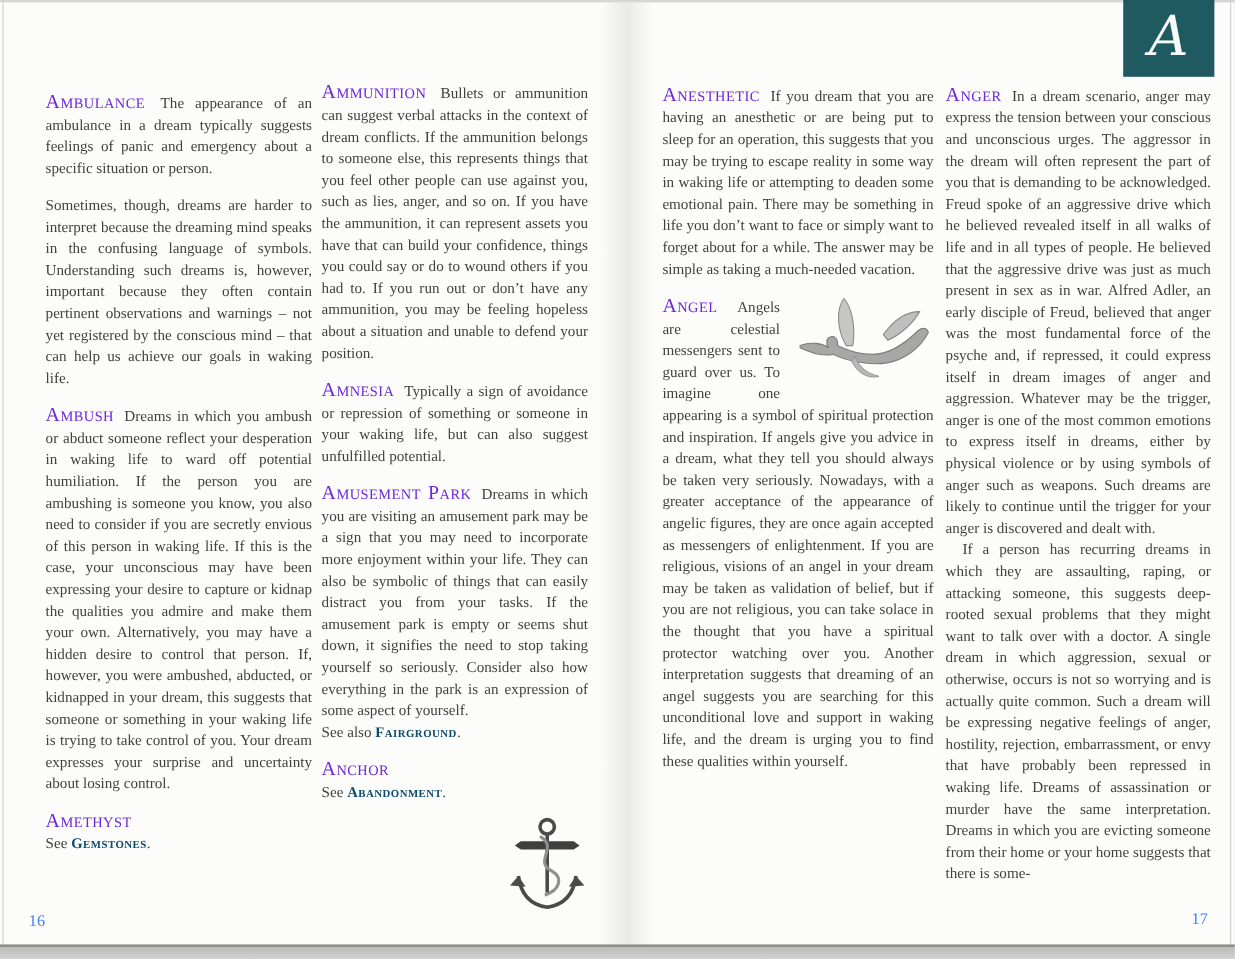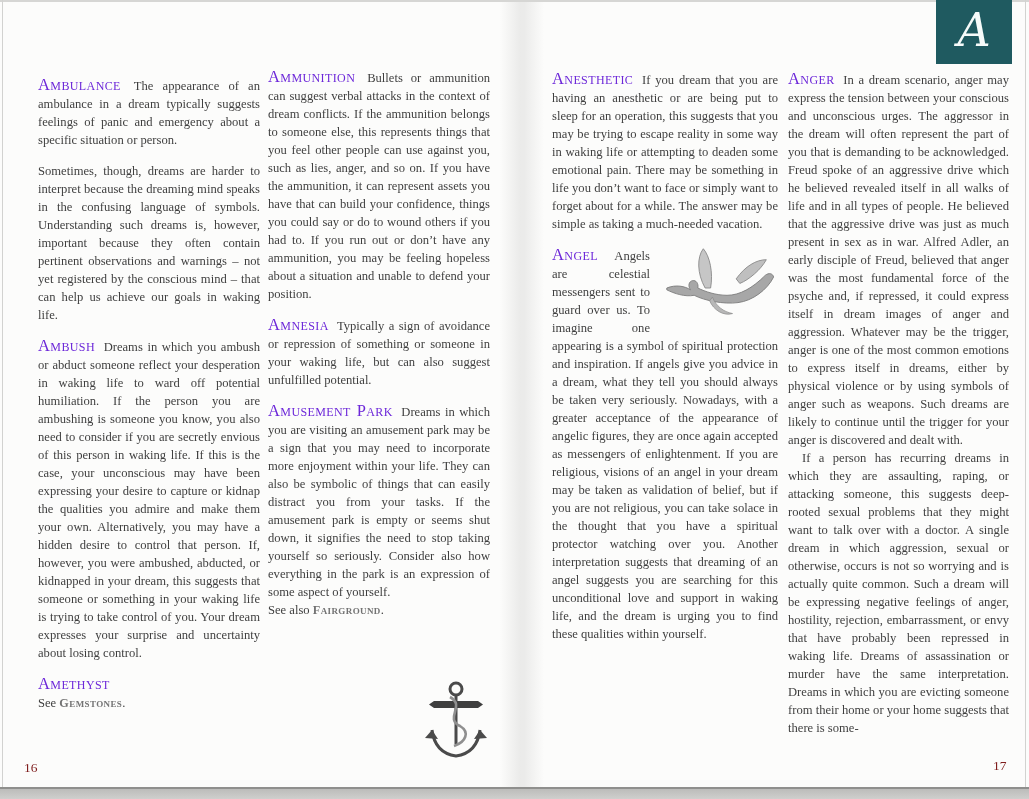--- a/index.html
+++ b/index.html
@@ -46,24 +46,24 @@
   .entry{margin:0 0 13px 0;}
   .hw{
     font-variant:small-caps;font-variant-caps:small-caps;
     color:#6d28d9;font-size:16.5px;letter-spacing:0.4px;
     margin-right:4px;
   }
   .hw-block{display:block;margin-bottom:1px;}
   .see-line{text-align:left;}
   .xref{
     font-variant:small-caps;font-variant-caps:small-caps;
-    font-weight:700;font-size:12.2px;letter-spacing:0.4px;color:#737373;
+    font-weight:700;font-size:12.2px;letter-spacing:0.4px;color:#0c4a6e;
   }
   .para2{text-indent:14px;margin-top:0;}
-  .page-num{position:absolute;font-size:13.5px;color:#7f1d1d;}
+  .page-num{position:absolute;font-size:13.5px;color:#3b82f6;}
   #pn-left{left:24px;top:760px;}
   #pn-right{left:993px;top:758px;}
   
   .angel-float{
     float:right;width:122px;height:84px;margin:0 0 2px 6px;
   }
   .anchor-art{
     position:absolute;left:424px;top:680px;width:64px;height:84px;
   }
   svg{display:block;width:100%;height:100%;}
@@ -94,20 +94,24 @@
   <div class="col" id="col2">
     <p class="entry"><span class="hw">Ammunition</span> <span>Bullets or ammunition can suggest verbal attacks in the context of dream conflicts. If the ammunition belongs to someone else, this represents things that you feel other people can use against you, such as lies, anger, and so on. If you have the ammunition, it can represent assets you have that can build your confidence, things you could say or do to wound others if you had to. If you run out or don’t have any ammunition, you may be feeling hopeless about a situation and unable to defend your position.</span></p>
 
     <p class="entry"><span class="hw">Amnesia</span> <span>Typically a sign of avoidance or repression of something or someone in your waking life, but can also suggest unfulfilled potential.</span></p>
 
     <div class="entry">
       <p class="entry" style="margin-bottom:0;"><span class="hw">Amusement Park</span> <span>Dreams in which you are visiting an amusement park may be a sign that you may need to incorporate more enjoyment within your life. They can also be symbolic of things that can easily distract you from your tasks. If the amusement park is empty or seems shut down, it signifies the need to stop taking yourself so seriously. Consider also how everything in the park is an expression of some aspect of yourself.</span></p>
       <div class="see-line"><span>See also </span><span class="xref">Fairground</span><span>.</span></div>
     </div>
 
+    <div class="entry">
+      <span class="hw hw-block">Anchor</span>
+      <div class="see-line"><span>See </span><span class="xref">Abandonment</span><span>.</span></div>
+    </div>
   </div>
 
   <div class="anchor-art">
     <svg viewBox="0 0 64 84" aria-hidden="true">
       <g fill="none" stroke="#4a4a4a" stroke-width="3">
         <circle cx="32" cy="9" r="6"></circle>
         <path d="M32,15 L32,64"></path>
         <path d="M8,50 C10,66 18,74 32,76 C46,74 54,66 56,50"></path>
       </g>
       <path d="M10,21 L54,21 L59,24.5 L54,28 L10,28 L5,24.5 Z" fill="#3f3f3f"></path>

